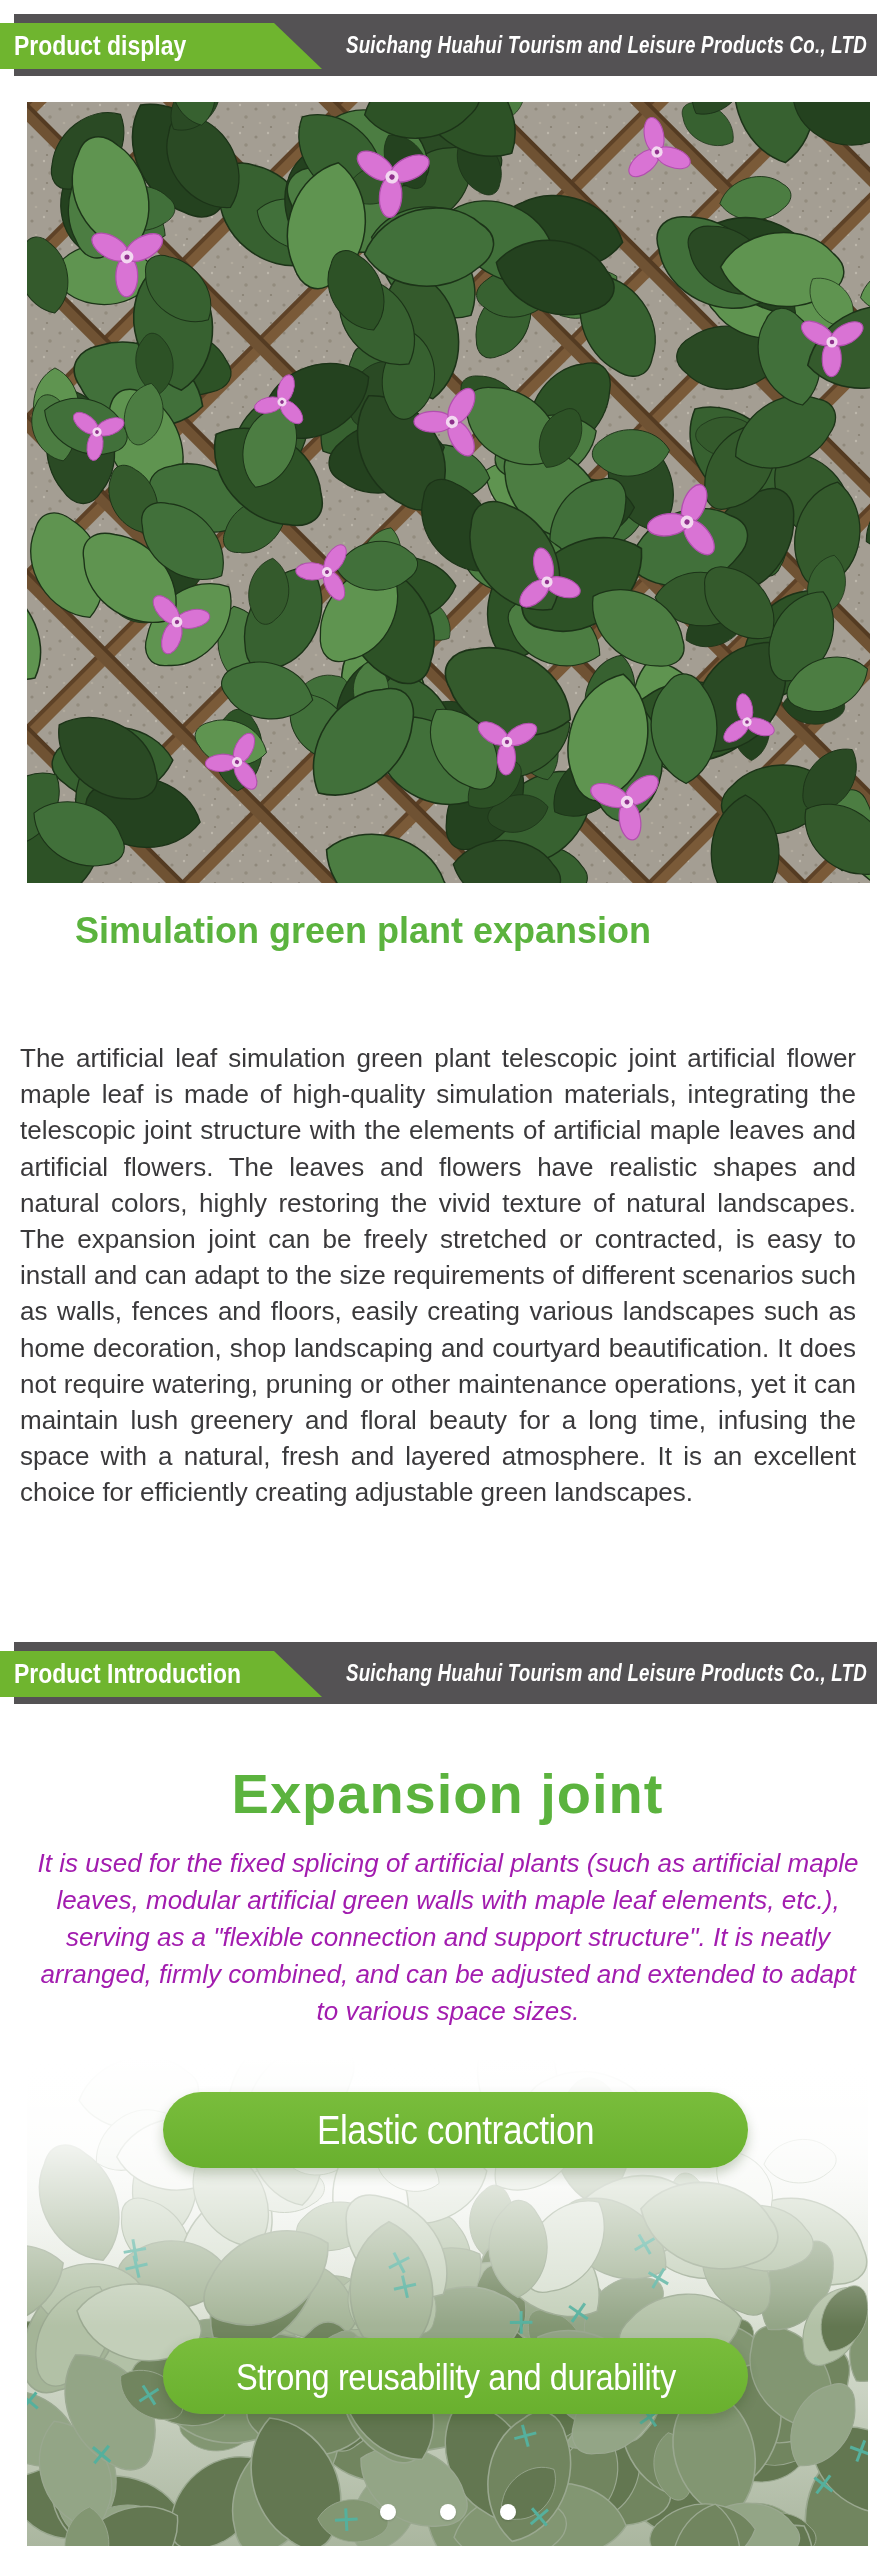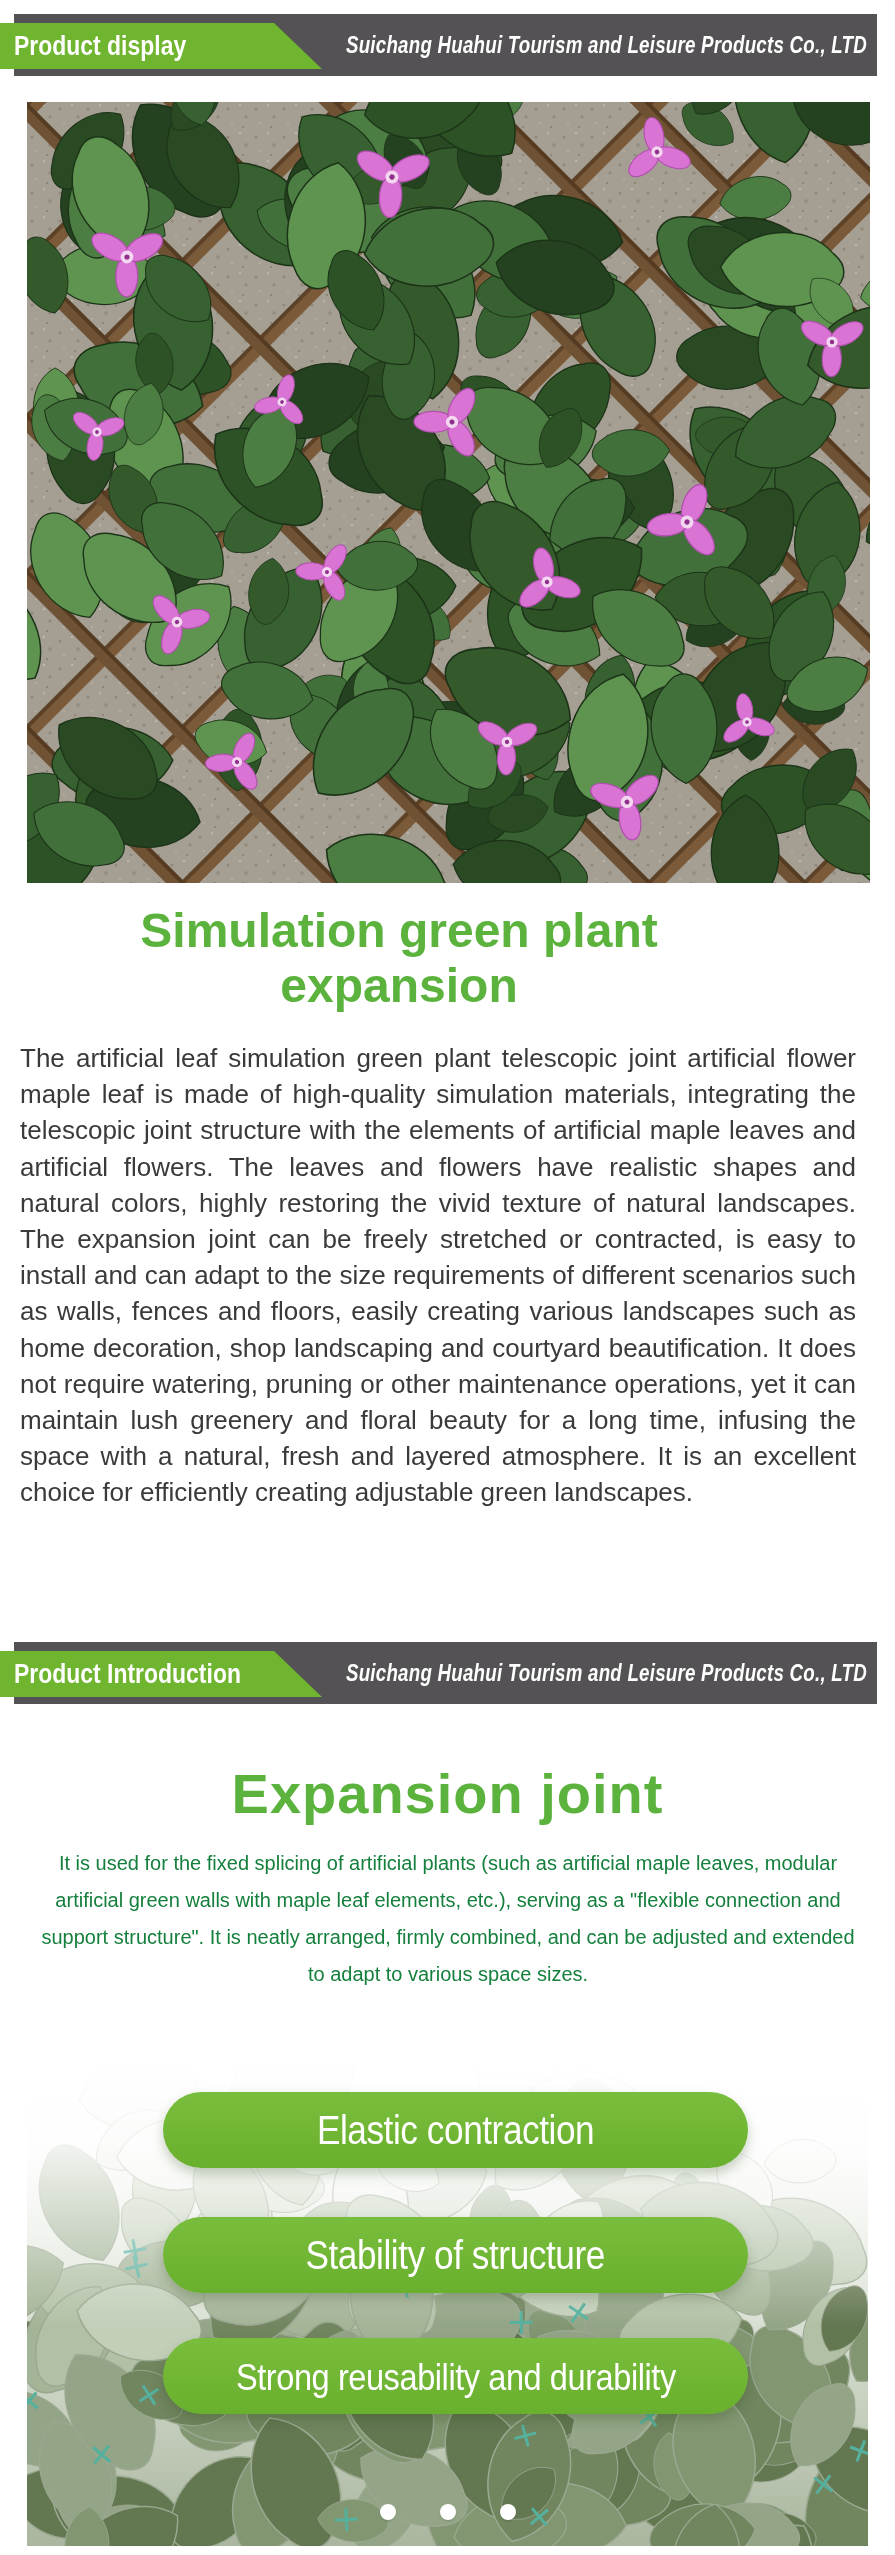--- a/index.html
+++ b/index.html
@@ -20,27 +20,27 @@
           box-sizing:border-box;white-space:nowrap;}
   .banner span{display:inline-block;transform:scaleX(.85);transform-origin:left center;}
 
   
   .photo-main{position:absolute;left:27px;top:102px;width:843px;height:781px;}
   .photo-bottom{position:absolute;left:27px;top:2058px;width:841px;height:488px;}
   .photo-main svg,.photo-bottom svg{display:block;width:100%;height:100%;}
 
   
   .sec-title{position:absolute;left:0;top:903px;width:726px;text-align:center;
-             color:#5bb33e;font-weight:bold;font-size:48px;line-height:55px;padding-left:36px;}
+             color:#5bb33e;font-weight:bold;font-size:36px;line-height:55px;}
   .body-par{position:absolute;left:20px;top:1040px;width:836px;
             color:#3a393b;font-size:26px;line-height:36.2px;text-align:justify;}
   .intro-title{position:absolute;left:0;top:1756px;width:895px;text-align:center;
                color:#5bb33e;font-weight:bold;font-size:56px;line-height:76px;letter-spacing:1px;}
   .intro-par{position:absolute;left:36px;top:1845px;width:824px;text-align:center;
-             color:#15803d;font-size:20px;line-height:37px;}
+             color:#a21caf;font-size:26px;line-height:37px;font-style:italic;}
 
   
   .pill{position:absolute;left:136px;width:585px;height:76px;border-radius:38px;
         background:linear-gradient(#79bd3c,#69b02e);
         box-shadow:0 6px 12px rgba(40,70,20,.25);
         color:#ffffff;font-size:40px;line-height:76px;text-align:center;white-space:nowrap;}
   .pill span{display:inline-block;transform:scaleX(.88);transform-origin:center;letter-spacing:-.5px;}
   .pill-1{top:34px;}
   .pill-2{top:159px;}
   .pill-3{top:280px;}
@@ -659,23 +659,20 @@
             <line x1="-8" y1="-8" x2="8" y2="8"></line>
             <line x1="-8" y1="8" x2="8" y2="-8"></line>
           </g>
         </g>
       <rect width="841" height="488" fill="url(#topWhite)"></rect>
     </svg>
 
     <div class="pill pill-1">
       <span>Elastic contraction</span>
     </div>
-    <div class="pill pill-2">
-      <span>Stability of structure</span>
-    </div>
     <div class="pill pill-3">
       <span>Strong reusability and durability</span>
     </div>
 
     <div class="dots" id="dots">
         <div class="dot"></div>
         <div class="dot"></div>
         <div class="dot"></div>
       </div>
   </div>

